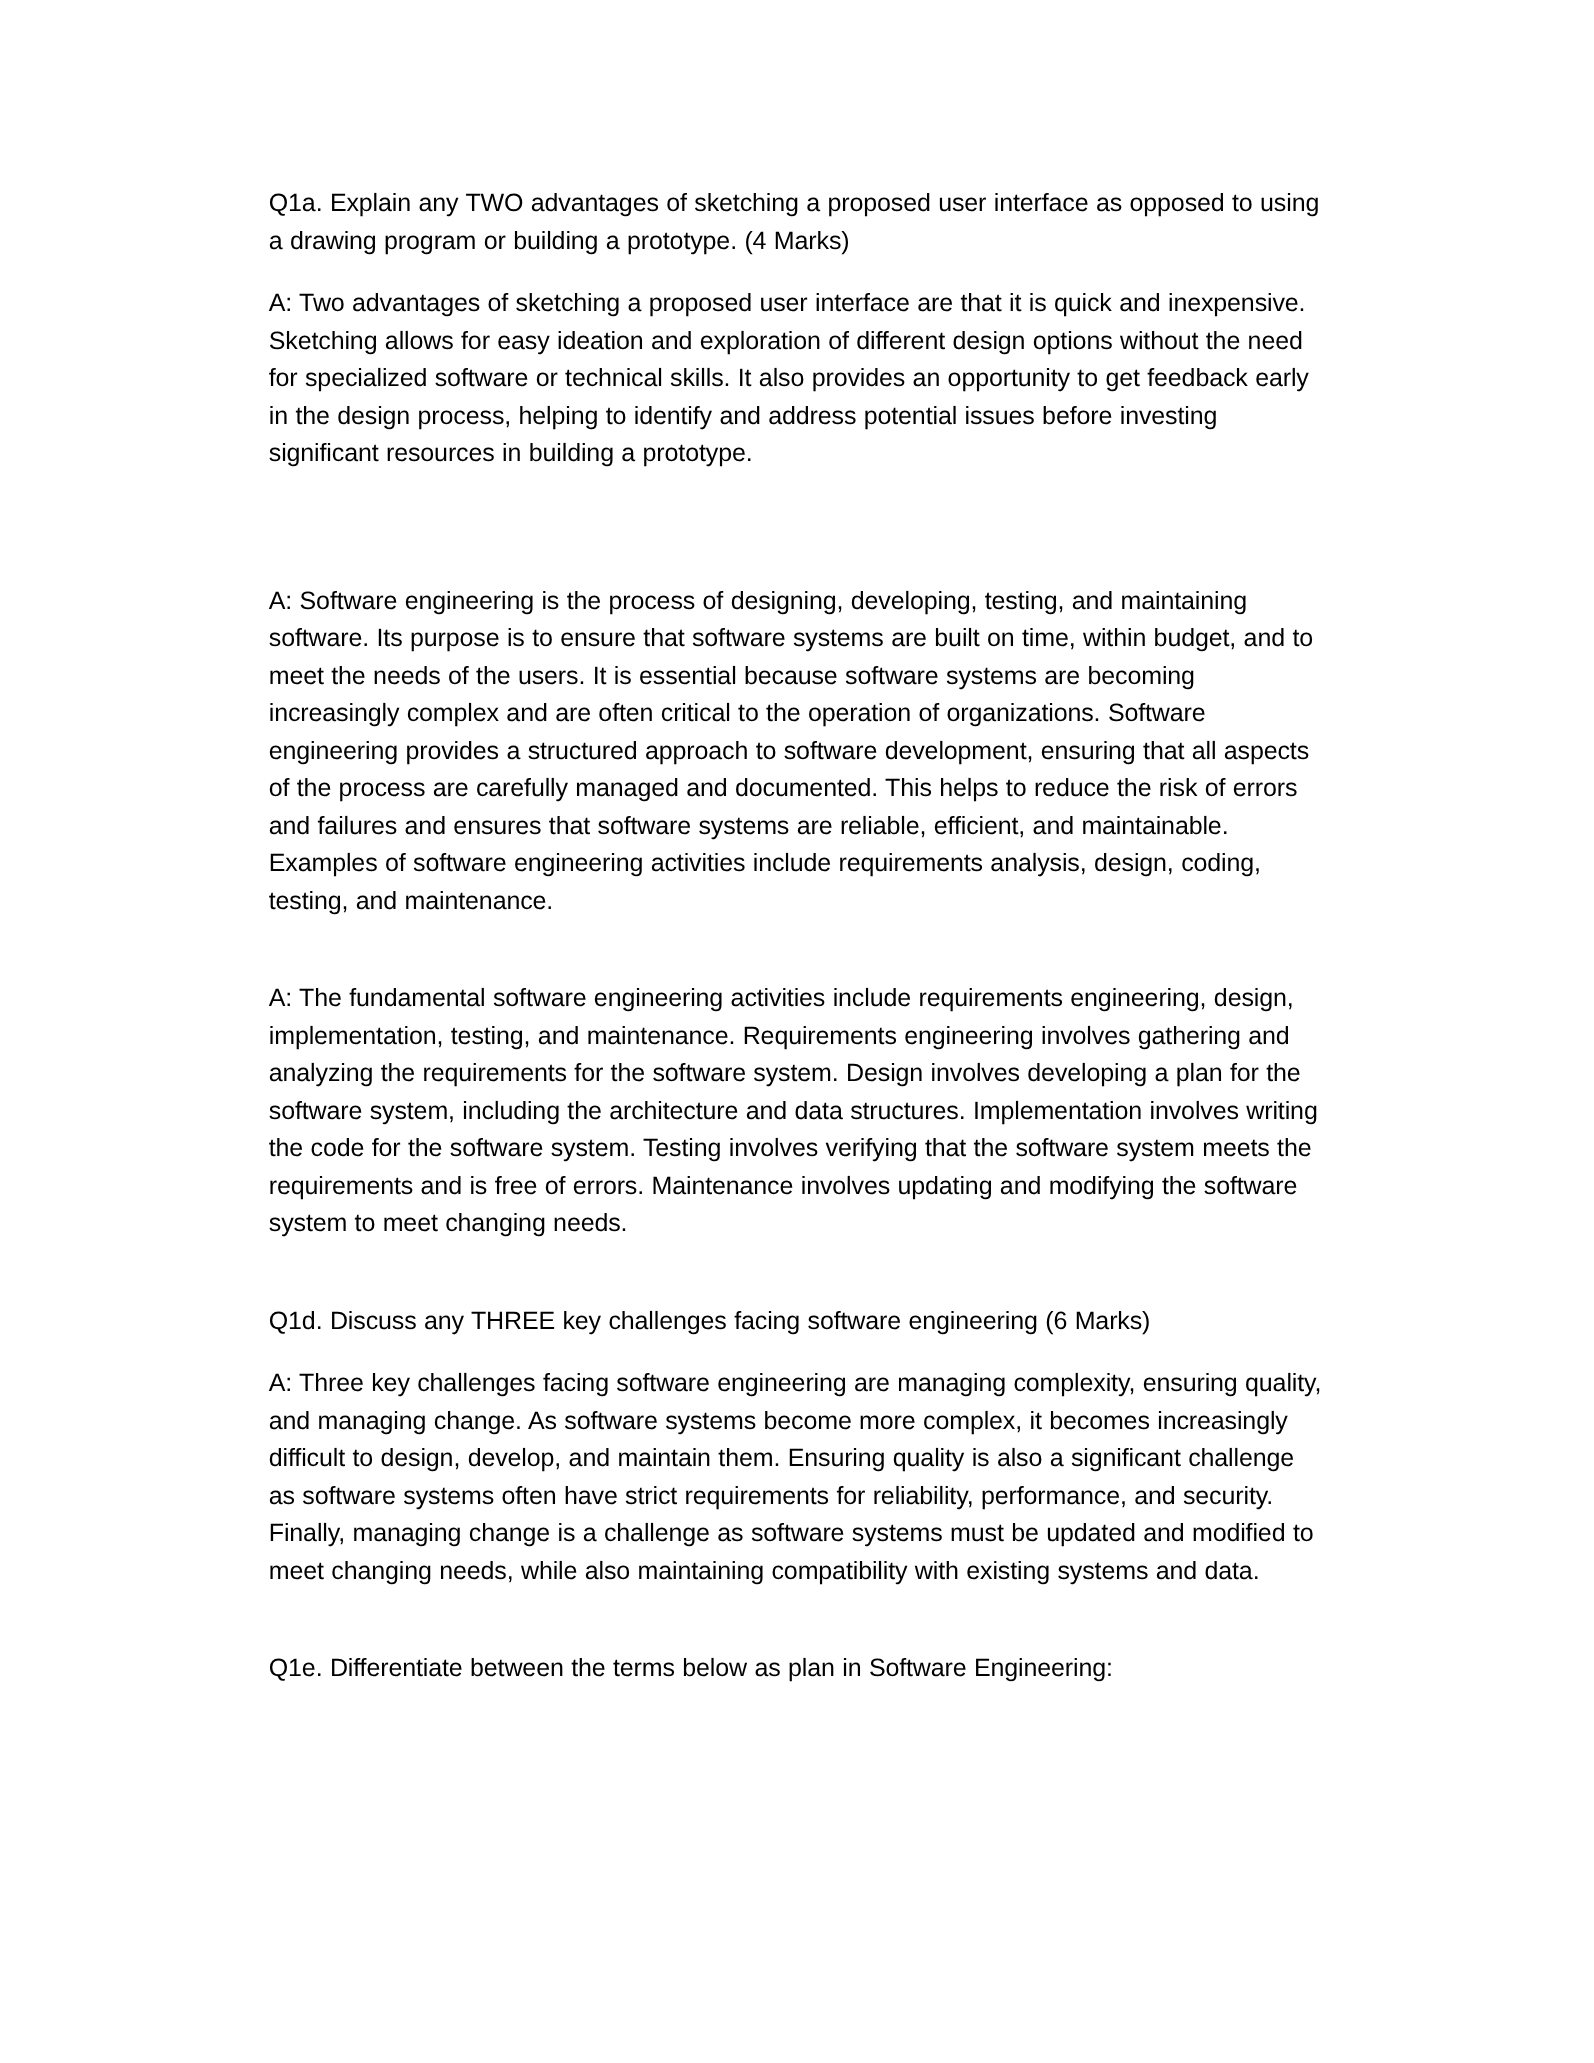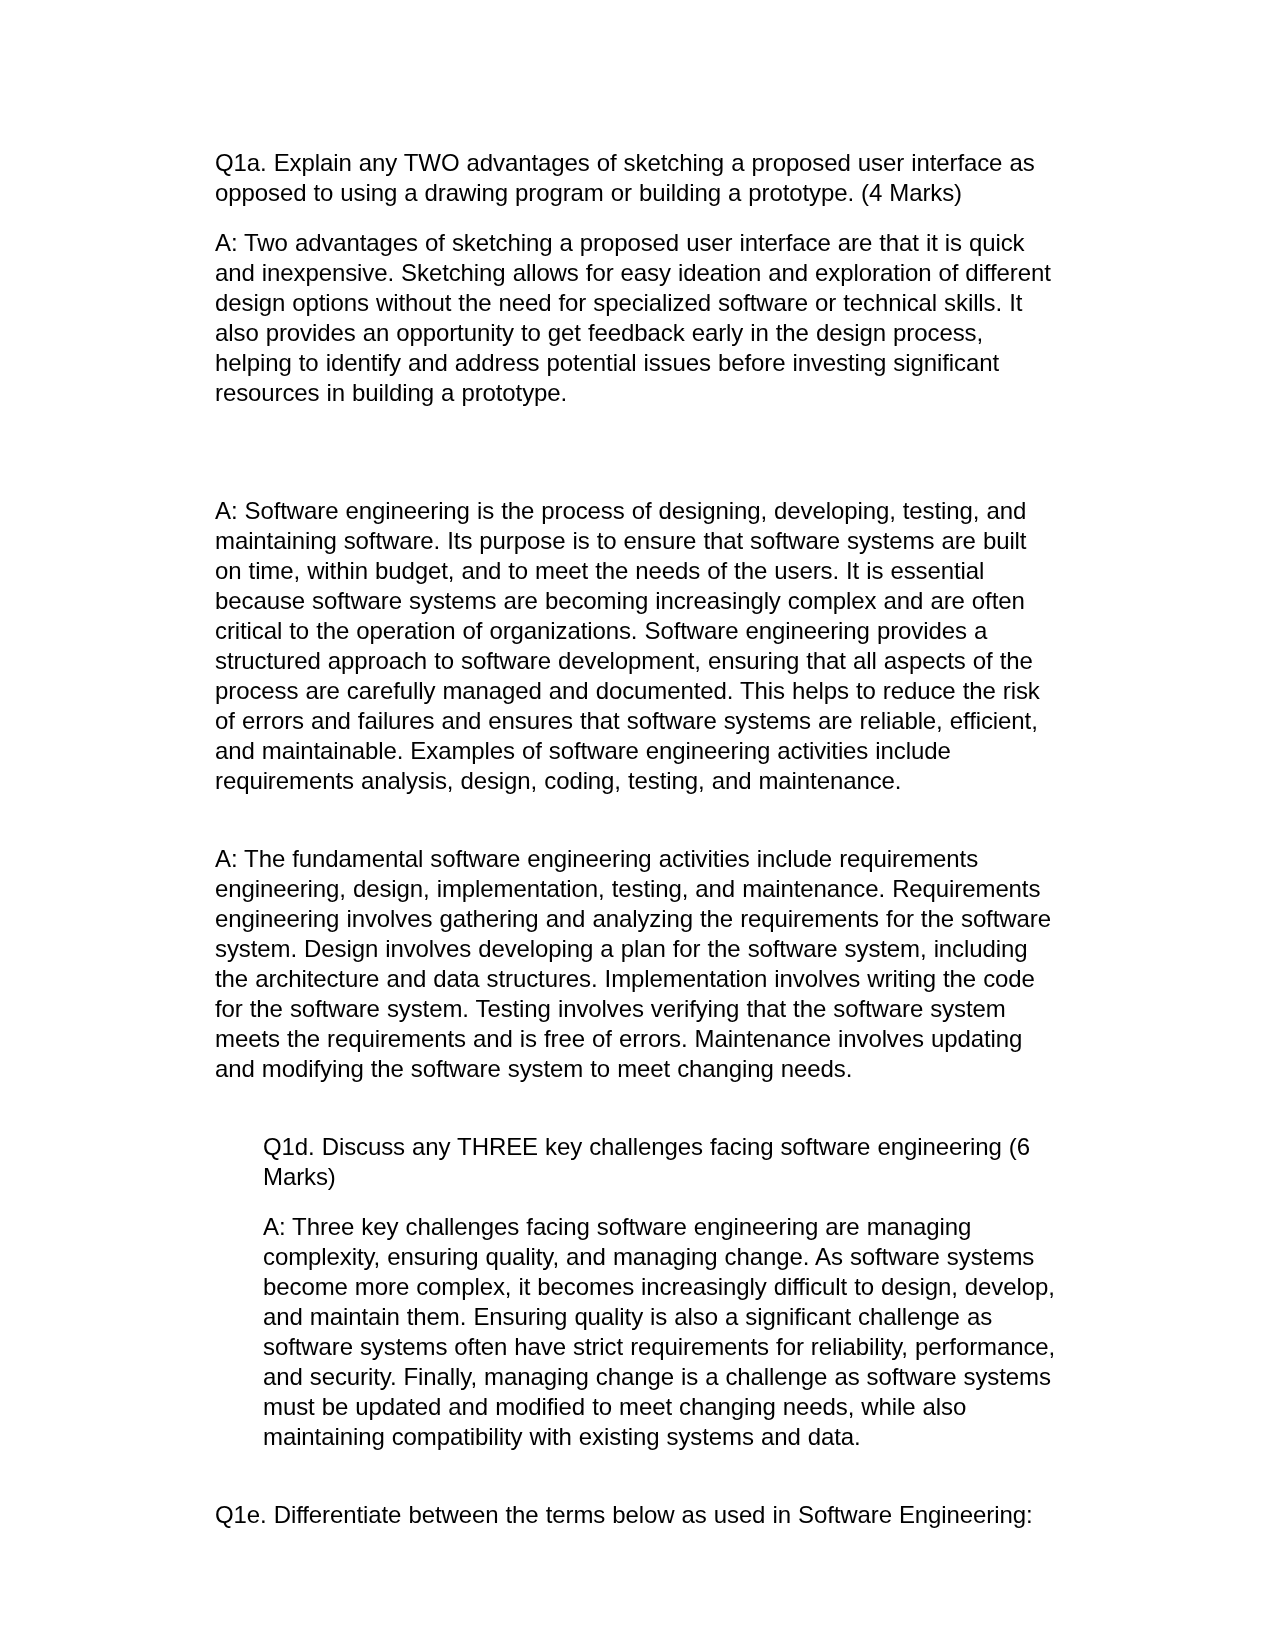--- a/index.html
+++ b/index.html
@@ -9,39 +9,39 @@
   }
   .page {
     position: relative;
     width: 1131px;
     height: 1650px;
     margin: 0 auto;
     background: #ffffff;
     box-sizing: border-box;
     padding: 148px 145px 0 143px;
     font-family: "Liberation Sans", sans-serif;
-    font-size: 24px;
+    font-size: 20px;
     line-height: 30px;
     color: #000000;
     overflow: hidden;
   }
   .qa-section p {
     margin: 0 0 20px 0;
     letter-spacing: -0.1px;
     word-spacing: 0.5px;
   }
   .question-text {
     white-space: pre-wrap;
   }
   .answer-text {
     white-space: pre-wrap;
   }
   .sec-b { margin-top: 88px; }
   .sec-c { margin-top: 48px; }
-  .sec-d { margin-top: 48px; margin-left: 48px; }
+  .sec-d { margin-top: 48px; }
   .sec-e { margin-top: 48px; }
 </style>
 </head>
 <body>
 
 <div class="page">
 
   <div class="qa-section sec-a">
     <p class="question-text">Q1a. Explain any TWO advantages of sketching a proposed user interface as opposed to using a drawing program or building a prototype. (4 Marks)</p>
     <p class="answer-text">A: Two advantages of sketching a proposed user interface are that it is quick and inexpensive. Sketching allows for easy ideation and exploration of different design options without the need for specialized software or technical skills. It also provides an opportunity to get feedback early in the design process, helping to identify and address potential issues before investing significant resources in building a prototype.</p>
@@ -54,16 +54,16 @@
   <div class="qa-section sec-c">
     <p class="answer-text">A: The fundamental software engineering activities include requirements engineering, design, implementation, testing, and maintenance. Requirements engineering involves gathering and analyzing the requirements for the software system. Design involves developing a plan for the software system, including the architecture and data structures. Implementation involves writing the code for the software system. Testing involves verifying that the software system meets the requirements and is free of errors. Maintenance involves updating and modifying the software system to meet changing needs.</p>
   </div>
 
   <div class="qa-section sec-d">
     <p class="question-text">Q1d. Discuss any THREE key challenges facing software engineering (6 Marks)</p>
     <p class="answer-text">A: Three key challenges facing software engineering are managing complexity, ensuring quality, and managing change. As software systems become more complex, it becomes increasingly difficult to design, develop, and maintain them. Ensuring quality is also a significant challenge as software systems often have strict requirements for reliability, performance, and security. Finally, managing change is a challenge as software systems must be updated and modified to meet changing needs, while also maintaining compatibility with existing systems and data.</p>
   </div>
 
   <div class="qa-section sec-e">
-    <p class="question-text">Q1e. Differentiate between the terms below as used in Software Engineering:</p>
+    <p class="question-text">Q1e. Differentiate between the terms below as plan in Software Engineering:</p>
   </div>
 
 </div>
 
 </body></html>

